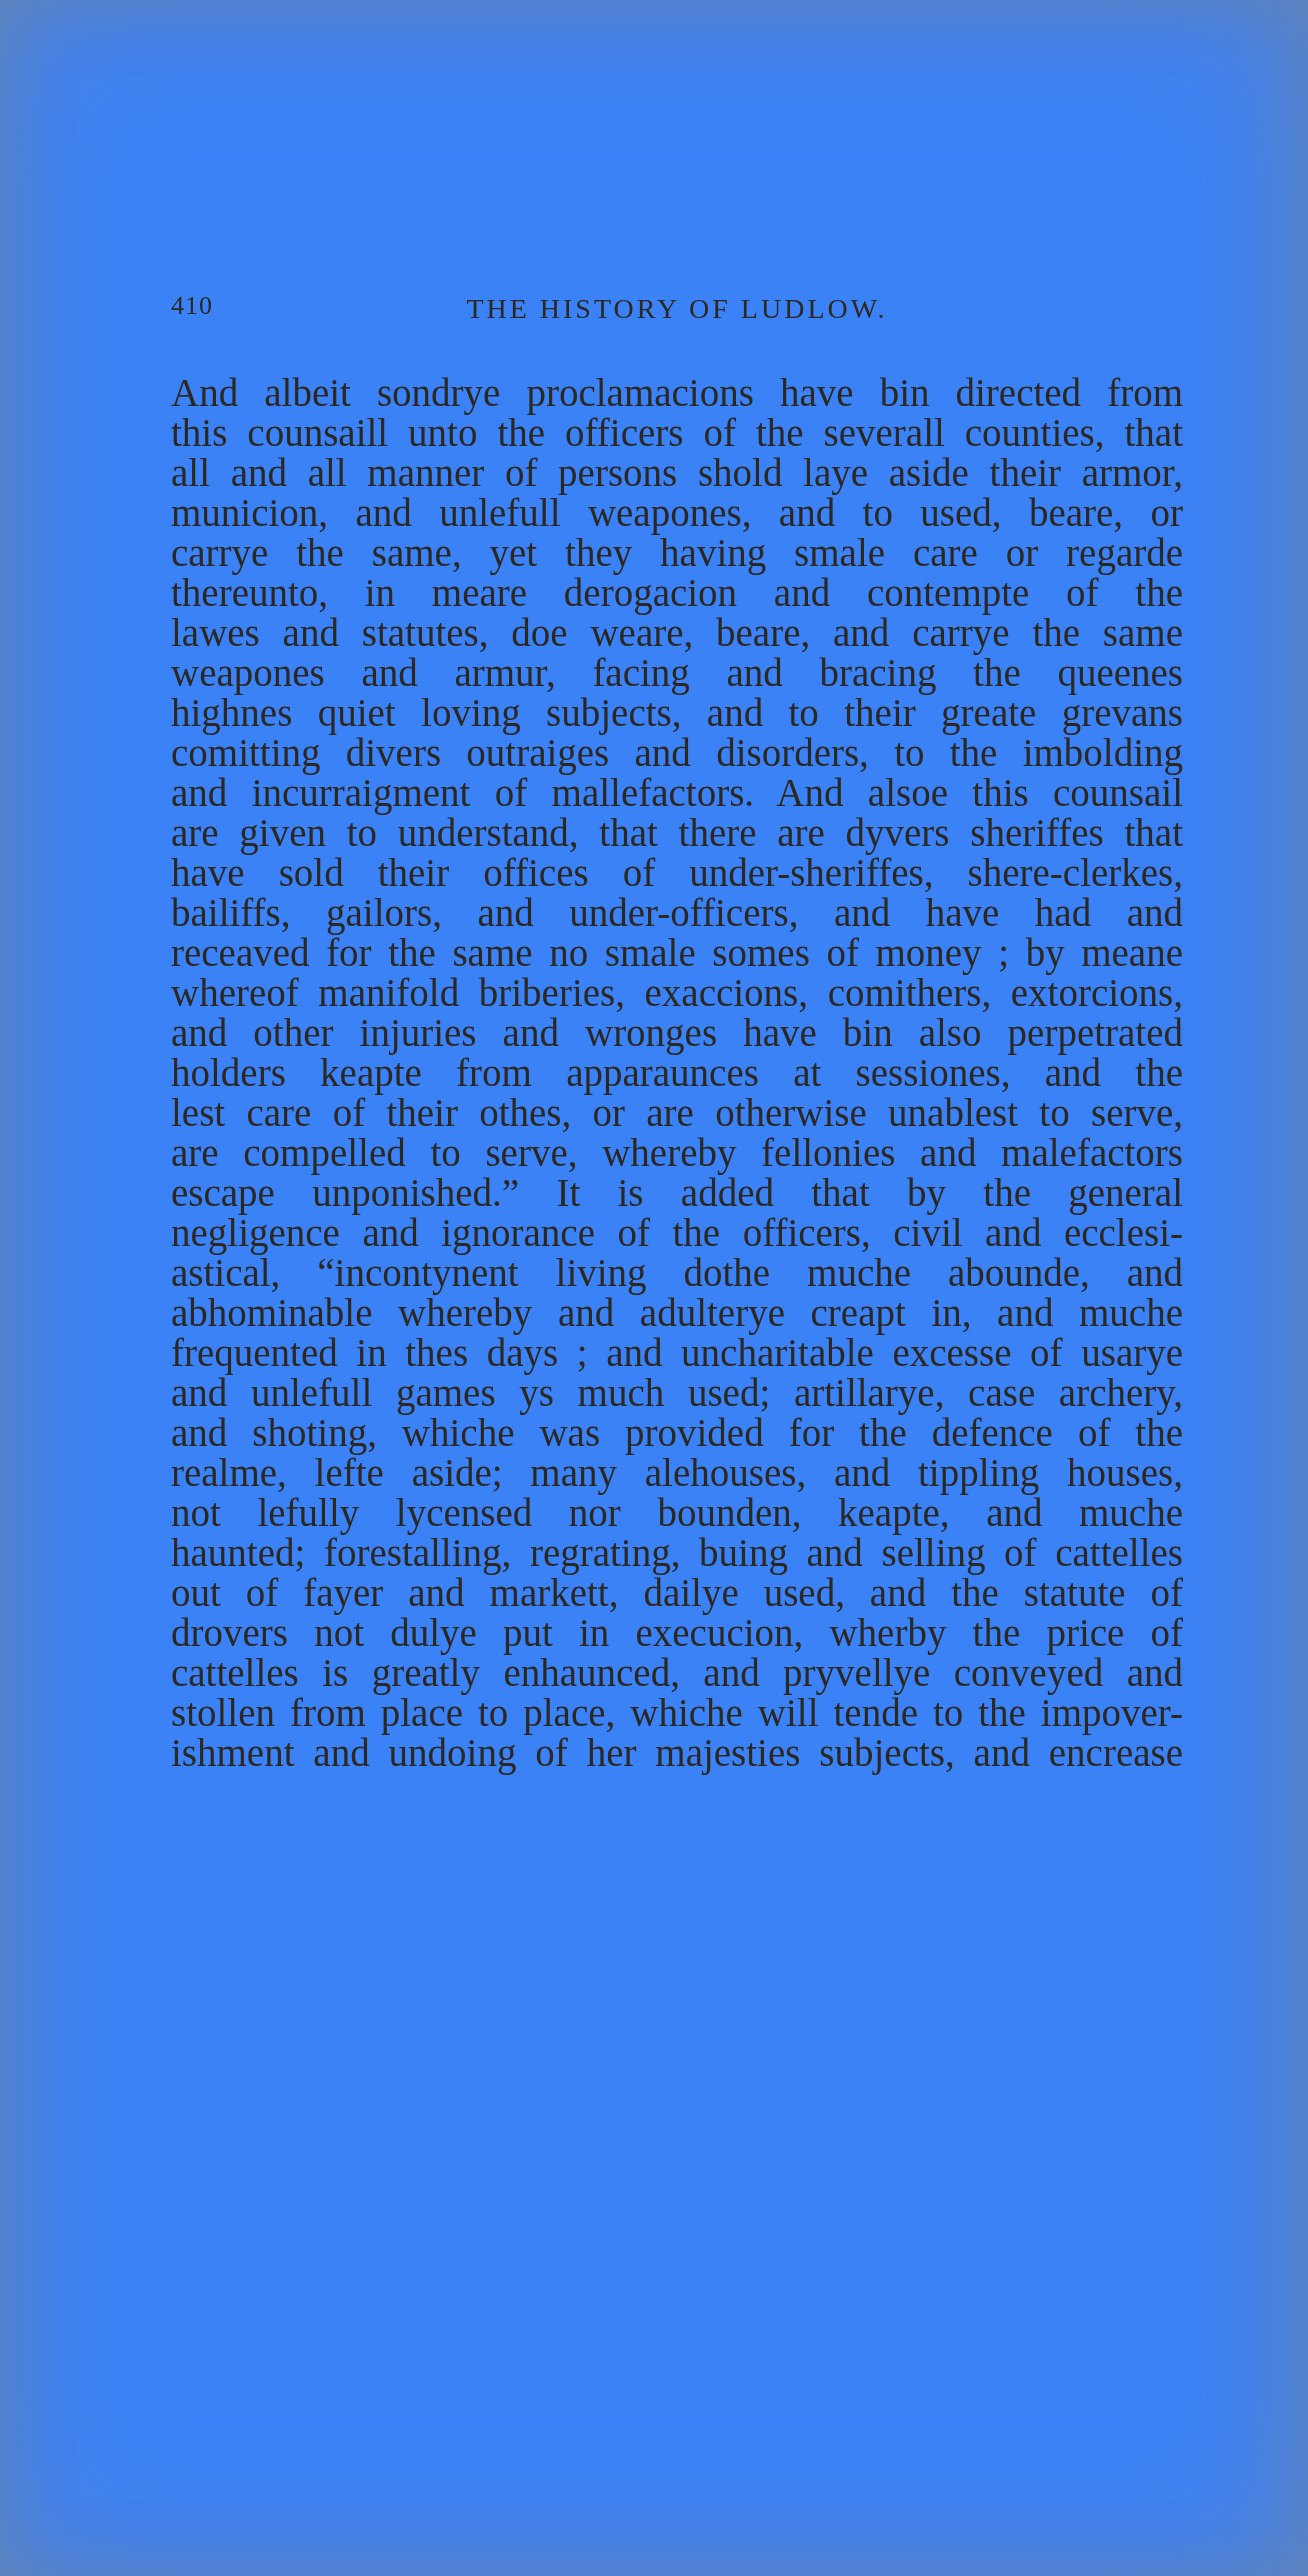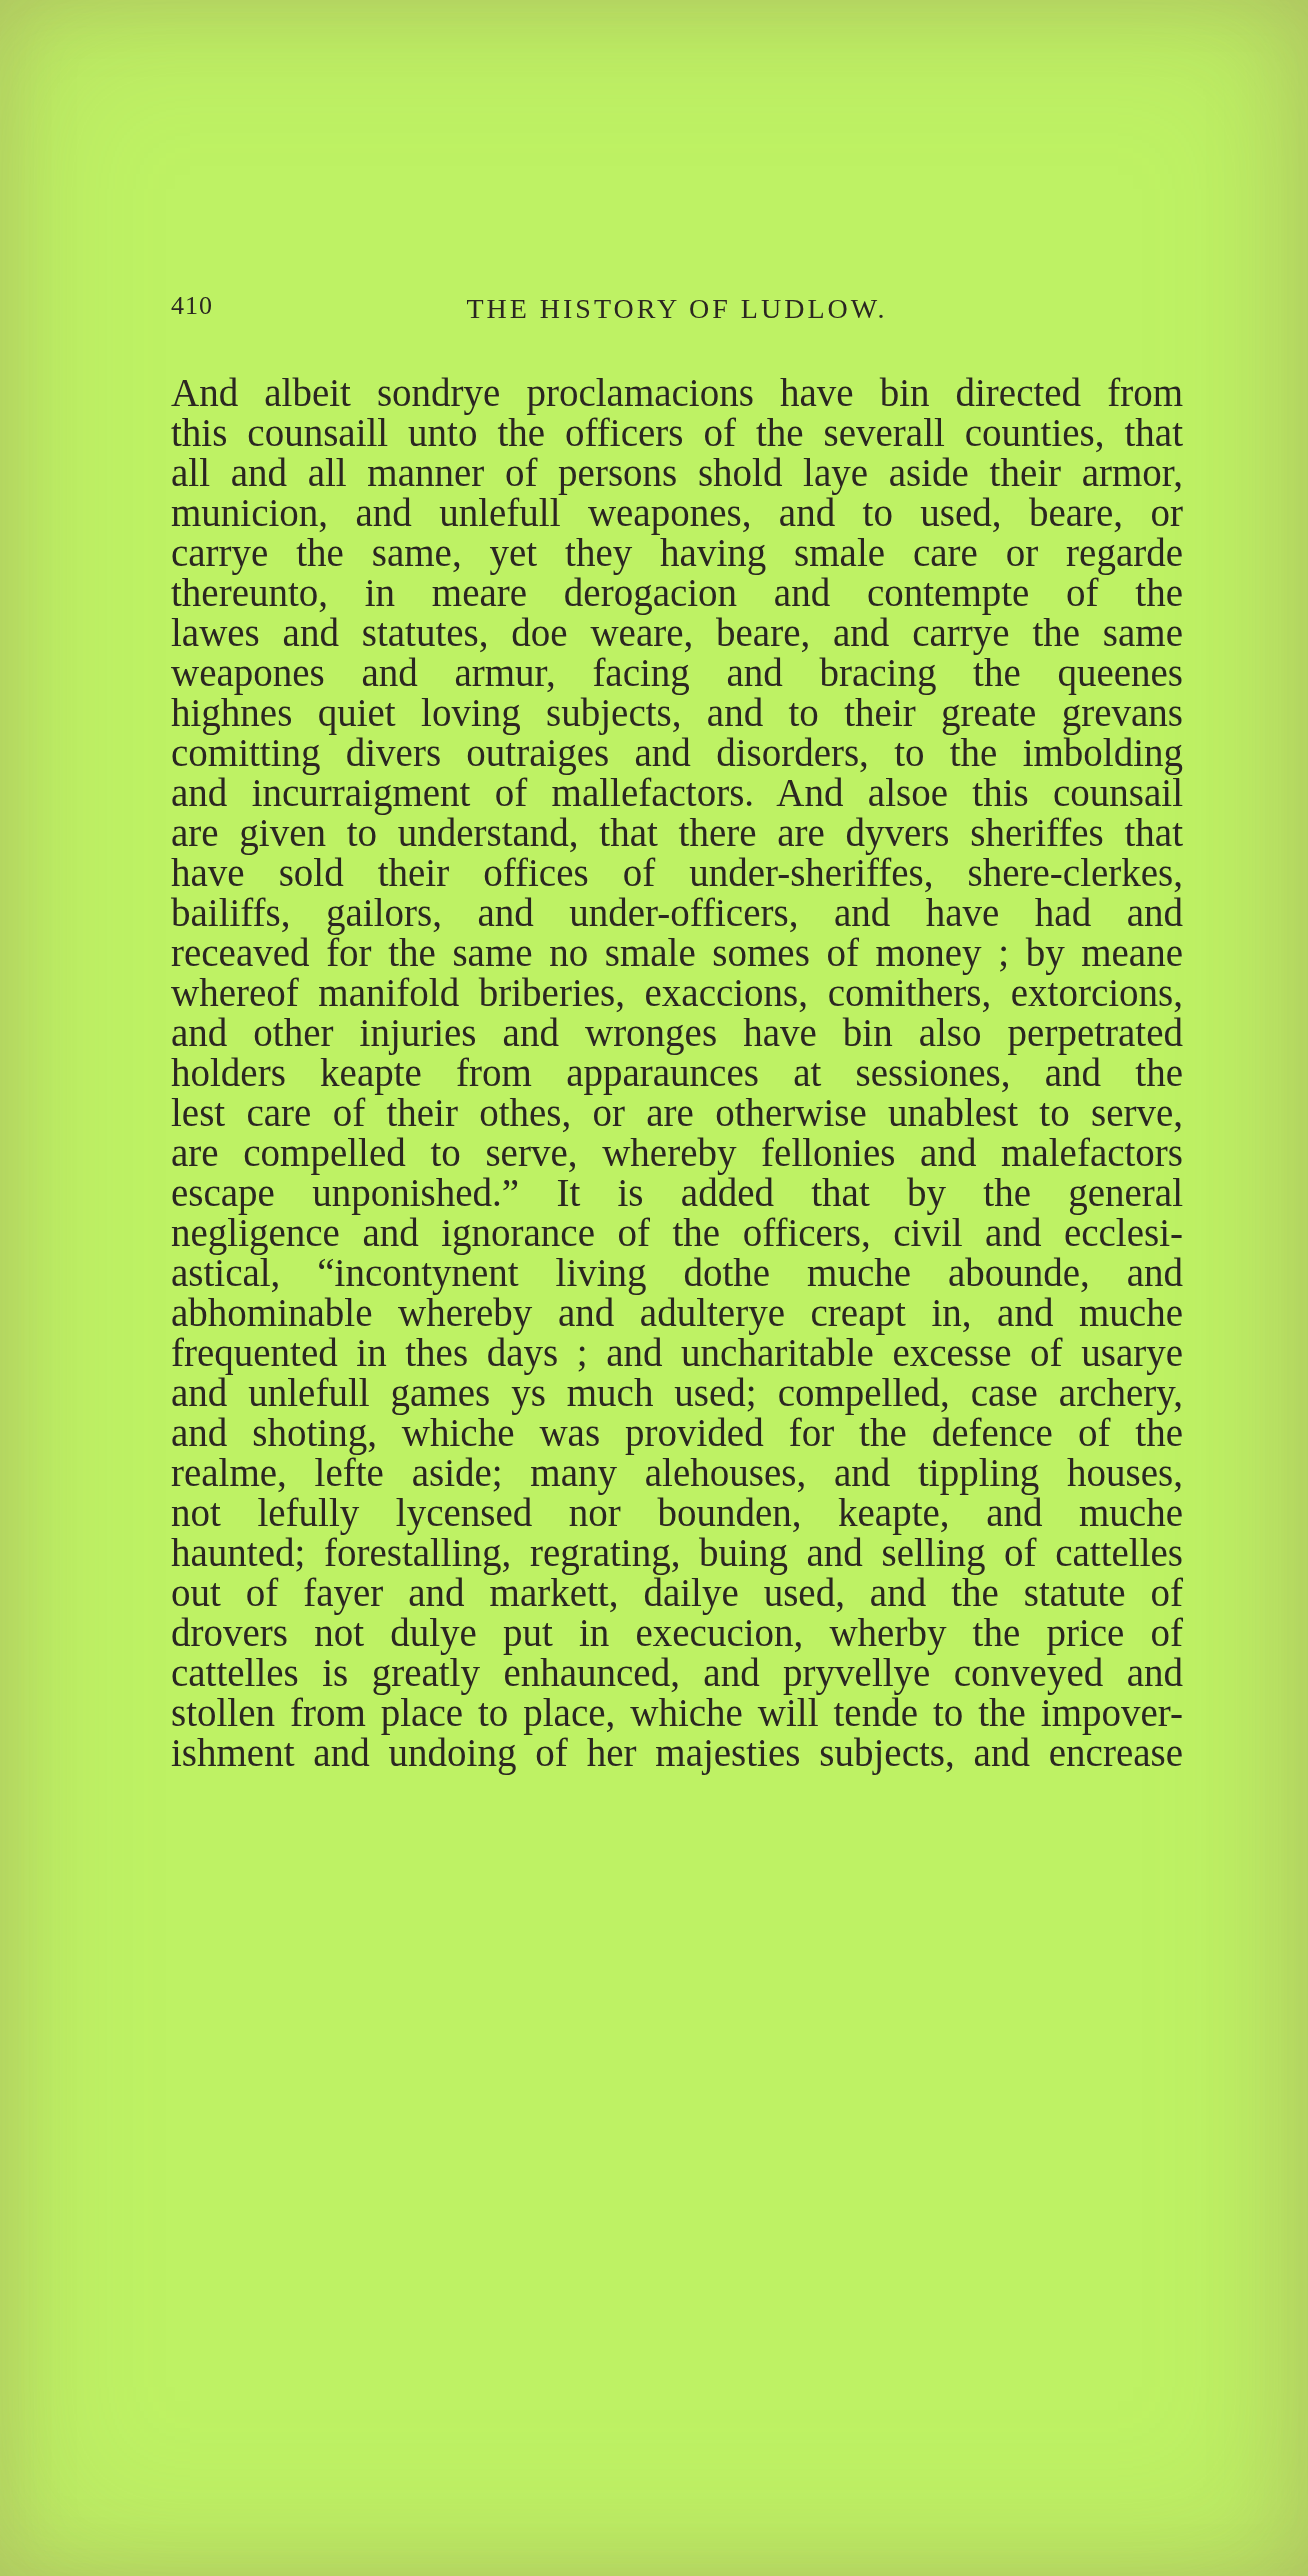--- a/index.html
+++ b/index.html
@@ -5,21 +5,21 @@
   html, body {
     margin: 0;
     padding: 0;
     background: #888;
   }
   .page {
     position: relative;
     width: 1308px;
     height: 2576px;
     margin: 0 auto;
-    background: #bef264;
+    background: #3b82f6;
     box-shadow: inset 0 0 159px rgba(160, 140, 100, 0.28),
                 inset -25px 0 80px rgba(150, 130, 90, 0.18),
                 inset 25px 0 60px rgba(150, 130, 90, 0.10);
     overflow: hidden;
     font-family: "Liberation Serif", "DejaVu Serif", serif;
     color: #2b2721;
   }
   .page-header {
     position: relative;
     margin: 291px 125px 0 171px;
@@ -81,21 +81,21 @@
       <div class="line">whereof manifold briberies, exaccions, comithers, extorcions,</div>
       <div class="line">and other injuries and wronges have bin also perpetrated</div>
       <div class="line">holders keapte from apparaunces at sessiones, and the</div>
       <div class="line">lest care of their othes, or are otherwise unablest to serve,</div>
       <div class="line">are compelled to serve, whereby fellonies and malefactors</div>
       <div class="line">escape unponished.” It is added that by the general</div>
       <div class="line">negligence and ignorance of the officers, civil and ecclesi-</div>
       <div class="line">astical, “incontynent living dothe muche abounde, and</div>
       <div class="line">abhominable whereby and adulterye creapt in, and muche</div>
       <div class="line">frequented in thes days ; and uncharitable excesse of usarye</div>
-      <div class="line">and unlefull games ys much used; compelled, case archery,</div>
+      <div class="line">and unlefull games ys much used; artillarye, case archery,</div>
       <div class="line">and shoting, whiche was provided for the defence of the</div>
       <div class="line">realme, lefte aside; many alehouses, and tippling houses,</div>
       <div class="line">not lefully lycensed nor bounden, keapte, and muche</div>
       <div class="line">haunted; forestalling, regrating, buing and selling of cattelles</div>
       <div class="line">out of fayer and markett, dailye used, and the statute of</div>
       <div class="line">drovers not dulye put in execucion, wherby the price of</div>
       <div class="line">cattelles is greatly enhaunced, and pryvellye conveyed and</div>
       <div class="line">stollen from place to place, whiche will tende to the impover-</div>
       <div class="line">ishment and undoing of her majesties subjects, and encrease</div>
     </div>

